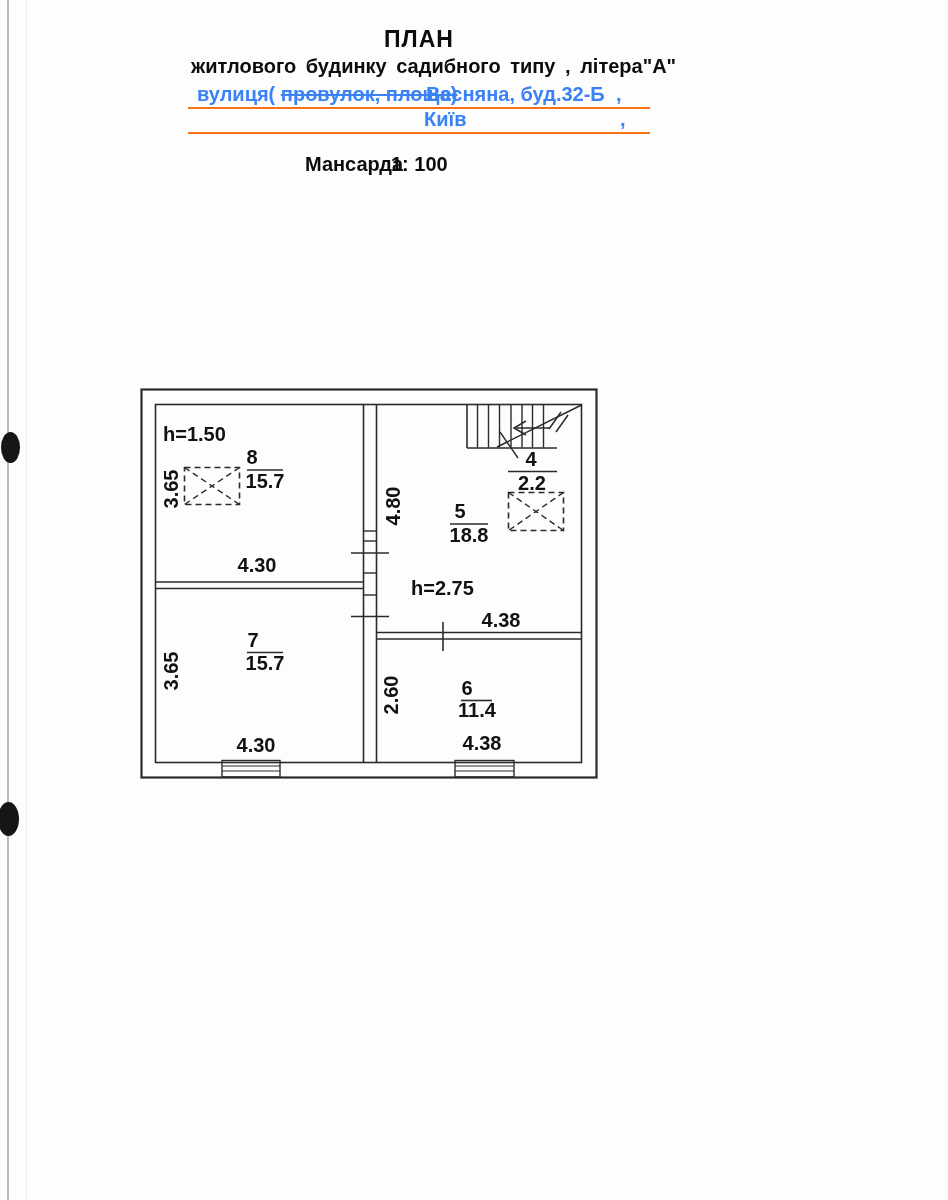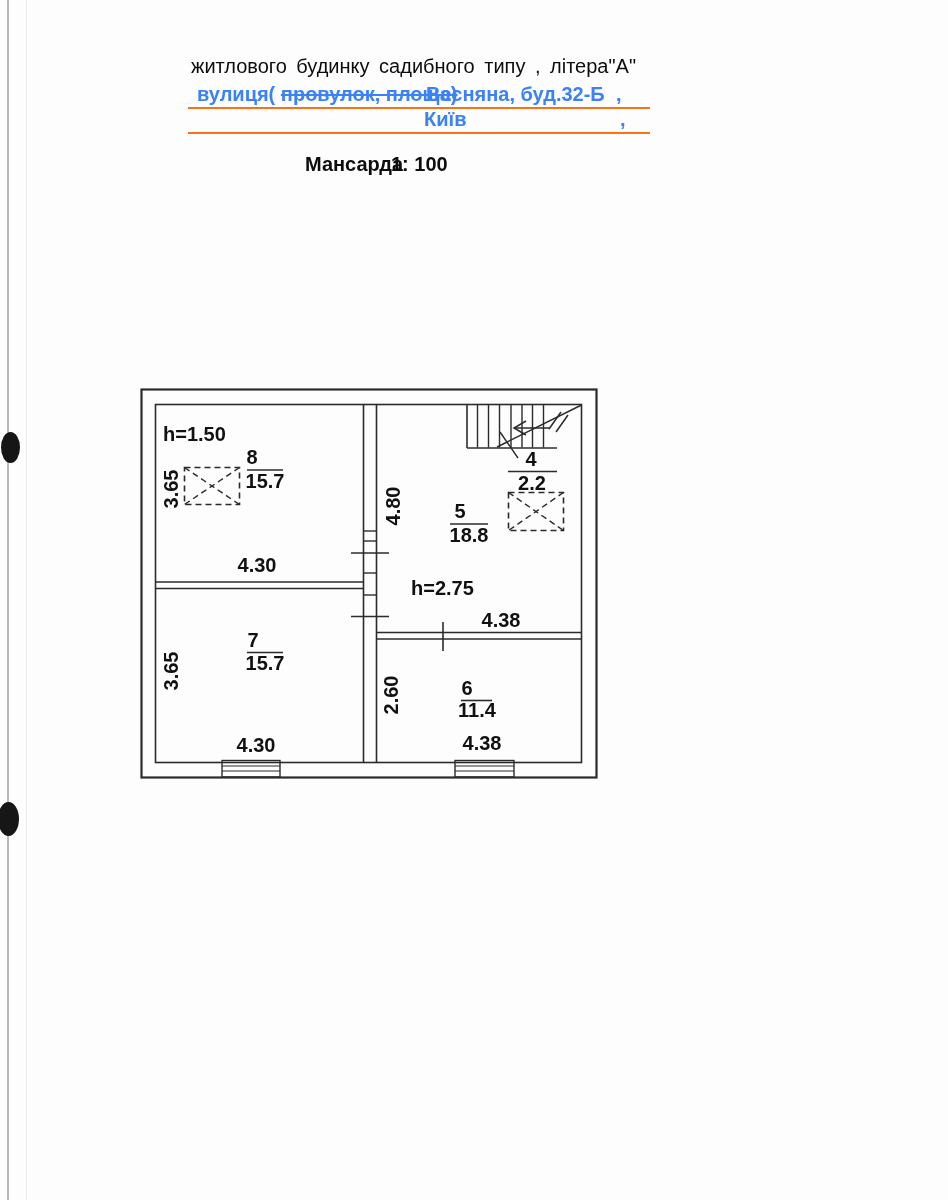--- a/index.html
+++ b/index.html
@@ -34,21 +34,21 @@
   .punch-bottom { left: -2px; top: 802px; width: 21px; height: 34px; }
 
   .doc-title {
     position: absolute; left: 188px; top: 26px; width: 462px;
     text-align: center;
     font-size: 23px; font-weight: bold; color: #0d0d0d;
     letter-spacing: 1px;
   }
   .doc-subtitle {
     position: absolute; left: 191px; top: 55px;
-    font-size: 20px; font-weight: normal; color: #0d0d0d;
+    font-size: 20px; font-weight: bold; color: #0d0d0d;
     word-spacing: 4px; white-space: nowrap;
   }
   .form-line {
     position: absolute; left: 188px; width: 462px; height: 24px;
     border-bottom: 2px solid #f97316;
     font-size: 20px; font-weight: bold; color: #3b82f6;
     white-space: nowrap;
   }
   .form-line .part { position: absolute; top: 0; }
   .form-line s {
@@ -74,20 +74,21 @@
 </style>
 </head>
 <body>
 
 <div class="page">
   <div class="edge-line"></div>
   <div class="edge-line2"></div>
   <div class="punch punch-top"></div>
   <div class="punch punch-bottom"></div>
 
+  <div class="doc-title">ПЛАН</div>
   <div class="doc-subtitle">житлового будинку садибного типу , літера"А"</div>
 
   <div class="form-line" style="top:83px">
     <span class="part" style="left:9px"><span>вулиця(</span> <s>провулок, площа)</s></span>
     <span class="part" style="left:238px">Весняна, буд.32-Б</span>
     <span class="part" style="left:428px">,</span>
   </div>
 
   <div class="form-line" style="top:108px">
     <span class="part" style="left:236px">Київ</span>

